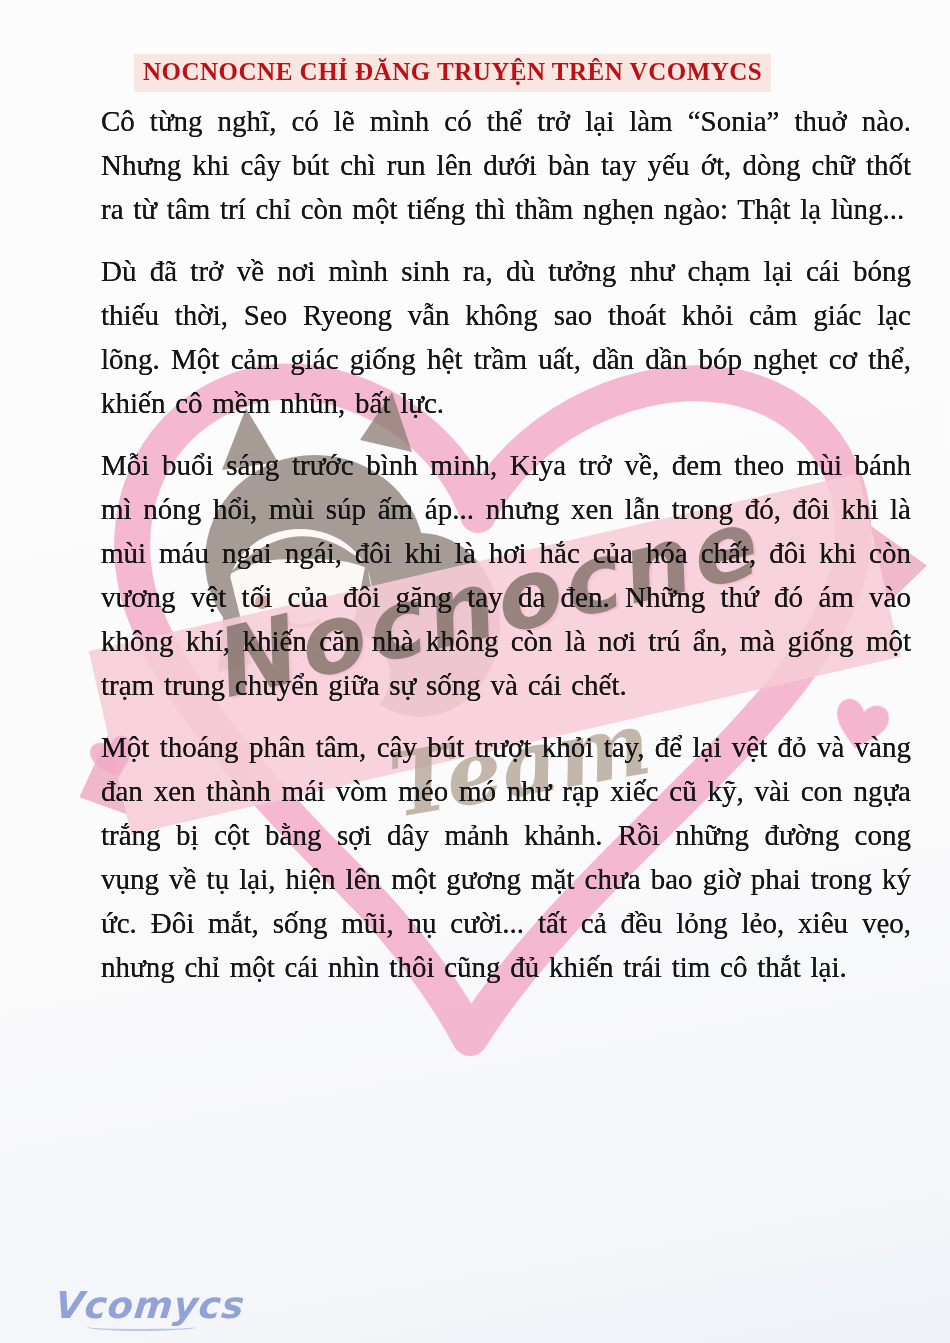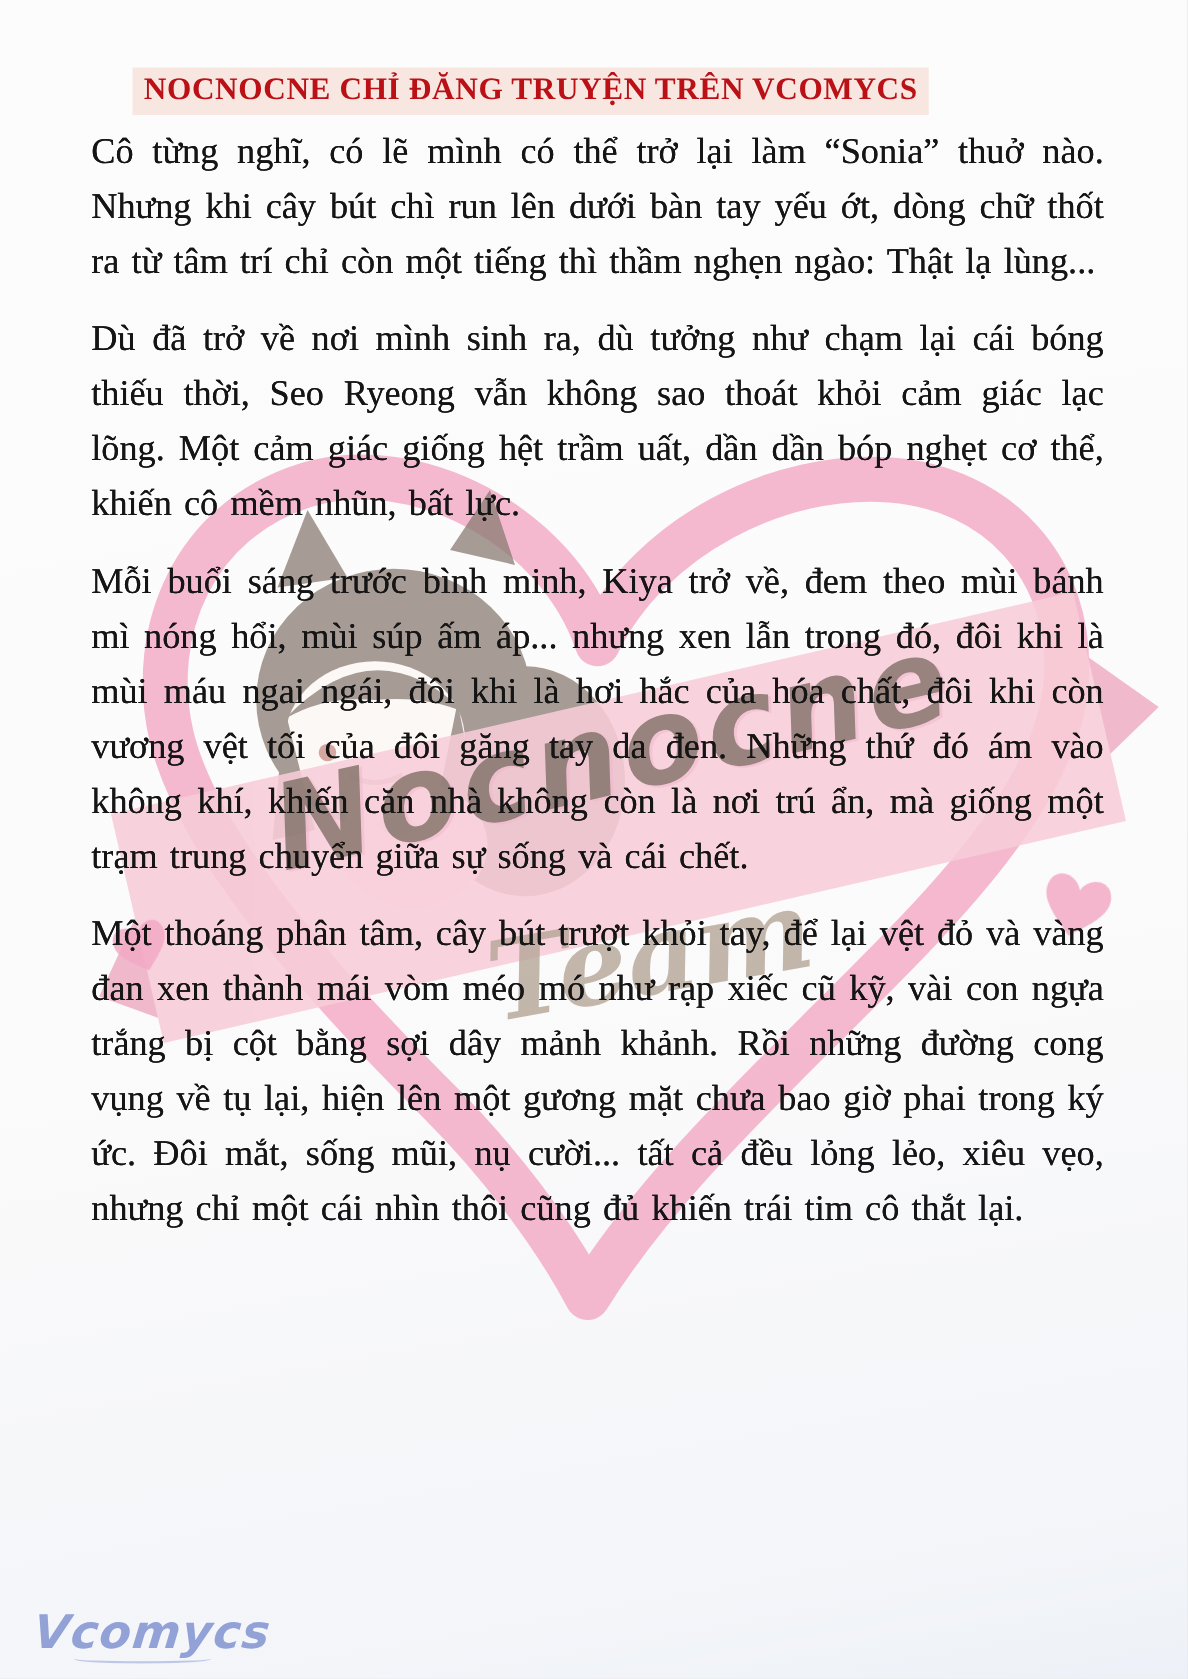--- a/index.html
+++ b/index.html
@@ -29,21 +29,21 @@
     position:absolute;left:295px;top:712px;width:450px;
     text-align:center;
     transform:rotate(-10deg);
     font-family:"DejaVu Serif", serif;
     font-style:italic;font-weight:bold;
     font-size:88px;
     color:#b5a698;opacity:.8;
     white-space:nowrap;
   }
   
-  .content{position:absolute;inset:0;z-index:2;}
+  .content{position:absolute;inset:0;z-index:2;margin-left:28px;}
   .notice{
     position:absolute;left:106px;top:54px;
     background:#f7e7e0;
     color:#bb1016;
     font-weight:bold;
     font-size:25px;
     letter-spacing:.5px;
     padding:4px 9px 6px 9px;
     white-space:nowrap;
   }

